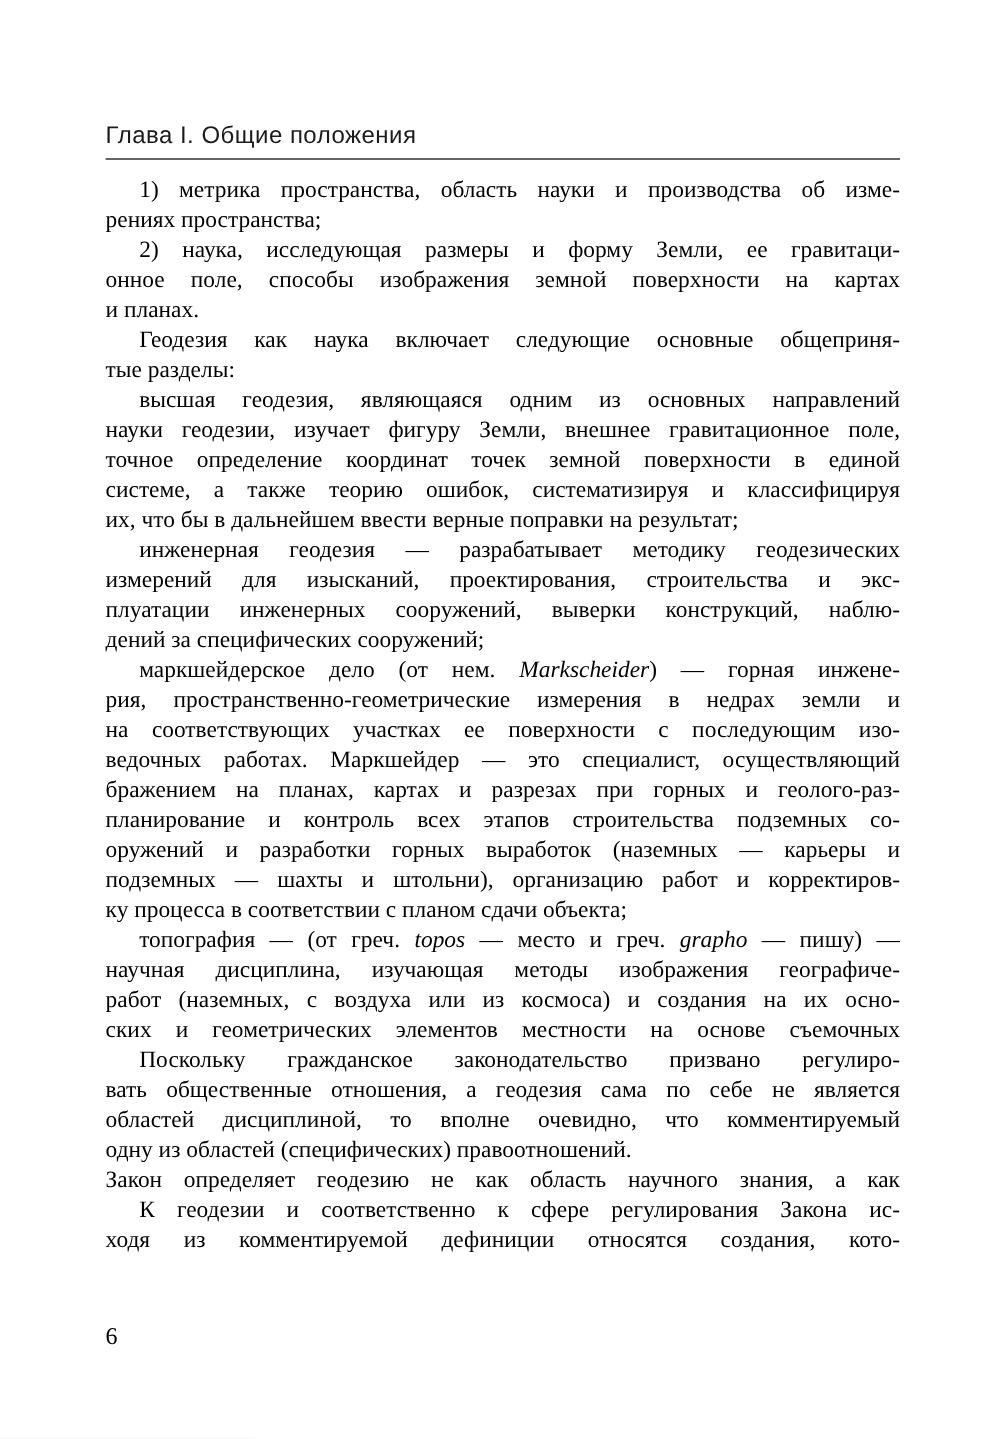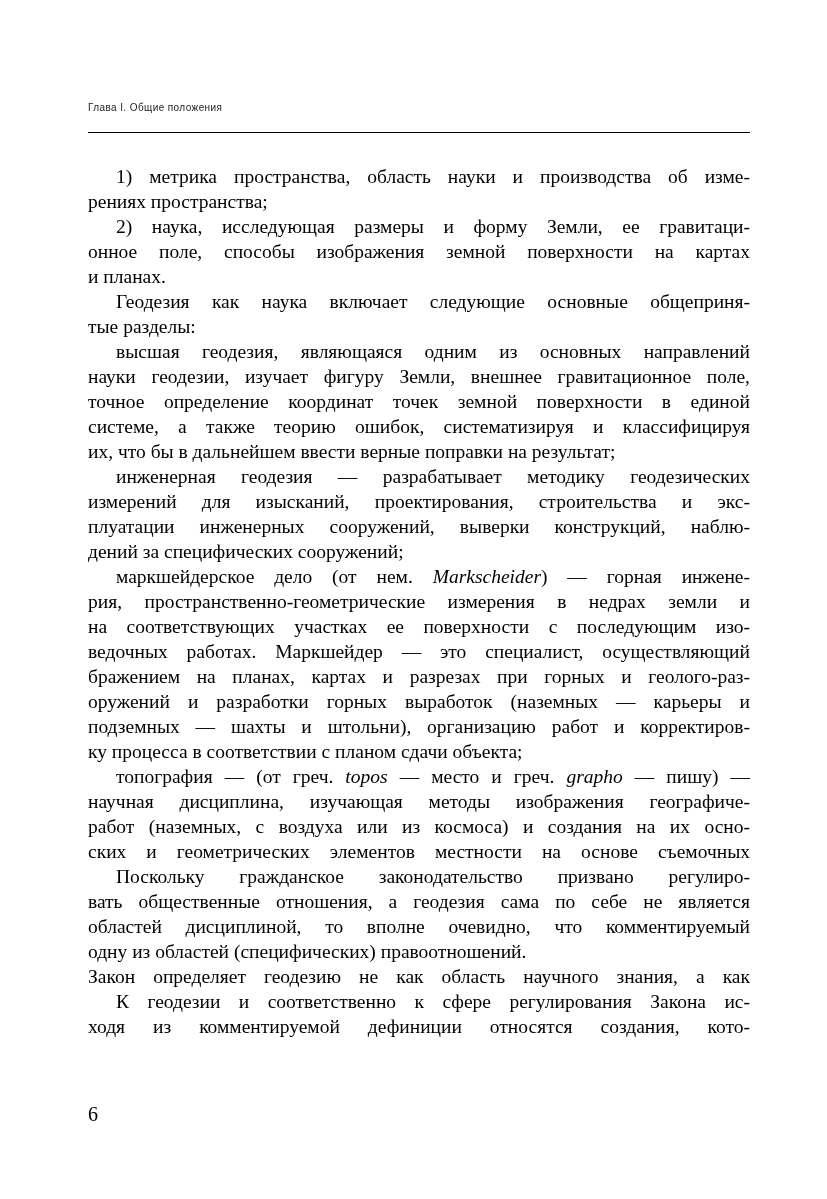--- a/index.html
+++ b/index.html
@@ -10,37 +10,37 @@
     background: #ffffff;
     font-family: "Liberation Serif", serif;
     color: #000000;
     overflow: hidden;
   }
   .running-header {
     position: absolute;
     left: 88px;
     top: 102px;
     font-family: "Liberation Sans", sans-serif;
-    font-size: 10px;
+    font-size: 20px;
     letter-spacing: 0.4px;
     color: #1b1b1b;
     white-space: nowrap;
   }
   .header-rule {
     position: absolute;
     left: 88px;
     top: 132px;
     width: 662px;
     height: 0;
     border-top: 1.5px solid #000000;
   }
   .body-text {
     position: absolute;
     left: 88px;
-    top: 164px;
+    top: 146px;
     width: 662px;
     font-size: 19.5px;
     line-height: 25px;
   }
   .paragraph { margin: 0; }
   .line {
     text-align: justify;
     text-align-last: justify;
   }
   .line.first { text-indent: 28px; }
@@ -86,20 +86,21 @@
         <div class="line">измерений для изысканий, проектирования, строительства и экс-</div>
         <div class="line">плуатации инженерных сооружений, выверки конструкций, наблю-</div>
         <div class="line end">дений за специфических сооружений;</div>
       </div>
       <div class="paragraph">
         <div class="line first">маркшейдерское дело (от нем. <i>Markscheider</i>) — горная инжене-</div>
         <div class="line">рия, пространственно-геометрические измерения в недрах земли и</div>
         <div class="line">на соответствующих участках ее поверхности с последующим изо-</div>
         <div class="line">ведочных работах. Маркшейдер — это специалист, осуществляющий</div>
         <div class="line">бражением на планах, картах и разрезах при горных и геолого-раз-</div>
+        <div class="line">планирование и контроль всех этапов строительства подземных со-</div>
         <div class="line">оружений и разработки горных выработок (наземных — карьеры и</div>
         <div class="line">подземных — шахты и штольни), организацию работ и корректиров-</div>
         <div class="line end">ку процесса в соответствии с планом сдачи объекта;</div>
       </div>
       <div class="paragraph">
         <div class="line first">топография — (от греч. <i>topos</i> — место и греч. <i>grapho</i> — пишу) —</div>
         <div class="line">научная дисциплина, изучающая методы изображения географиче-</div>
         <div class="line">работ (наземных, с воздуха или из космоса) и создания на их осно-</div>
         <div class="line">ских и геометрических элементов местности на основе съемочных</div>
       </div>

